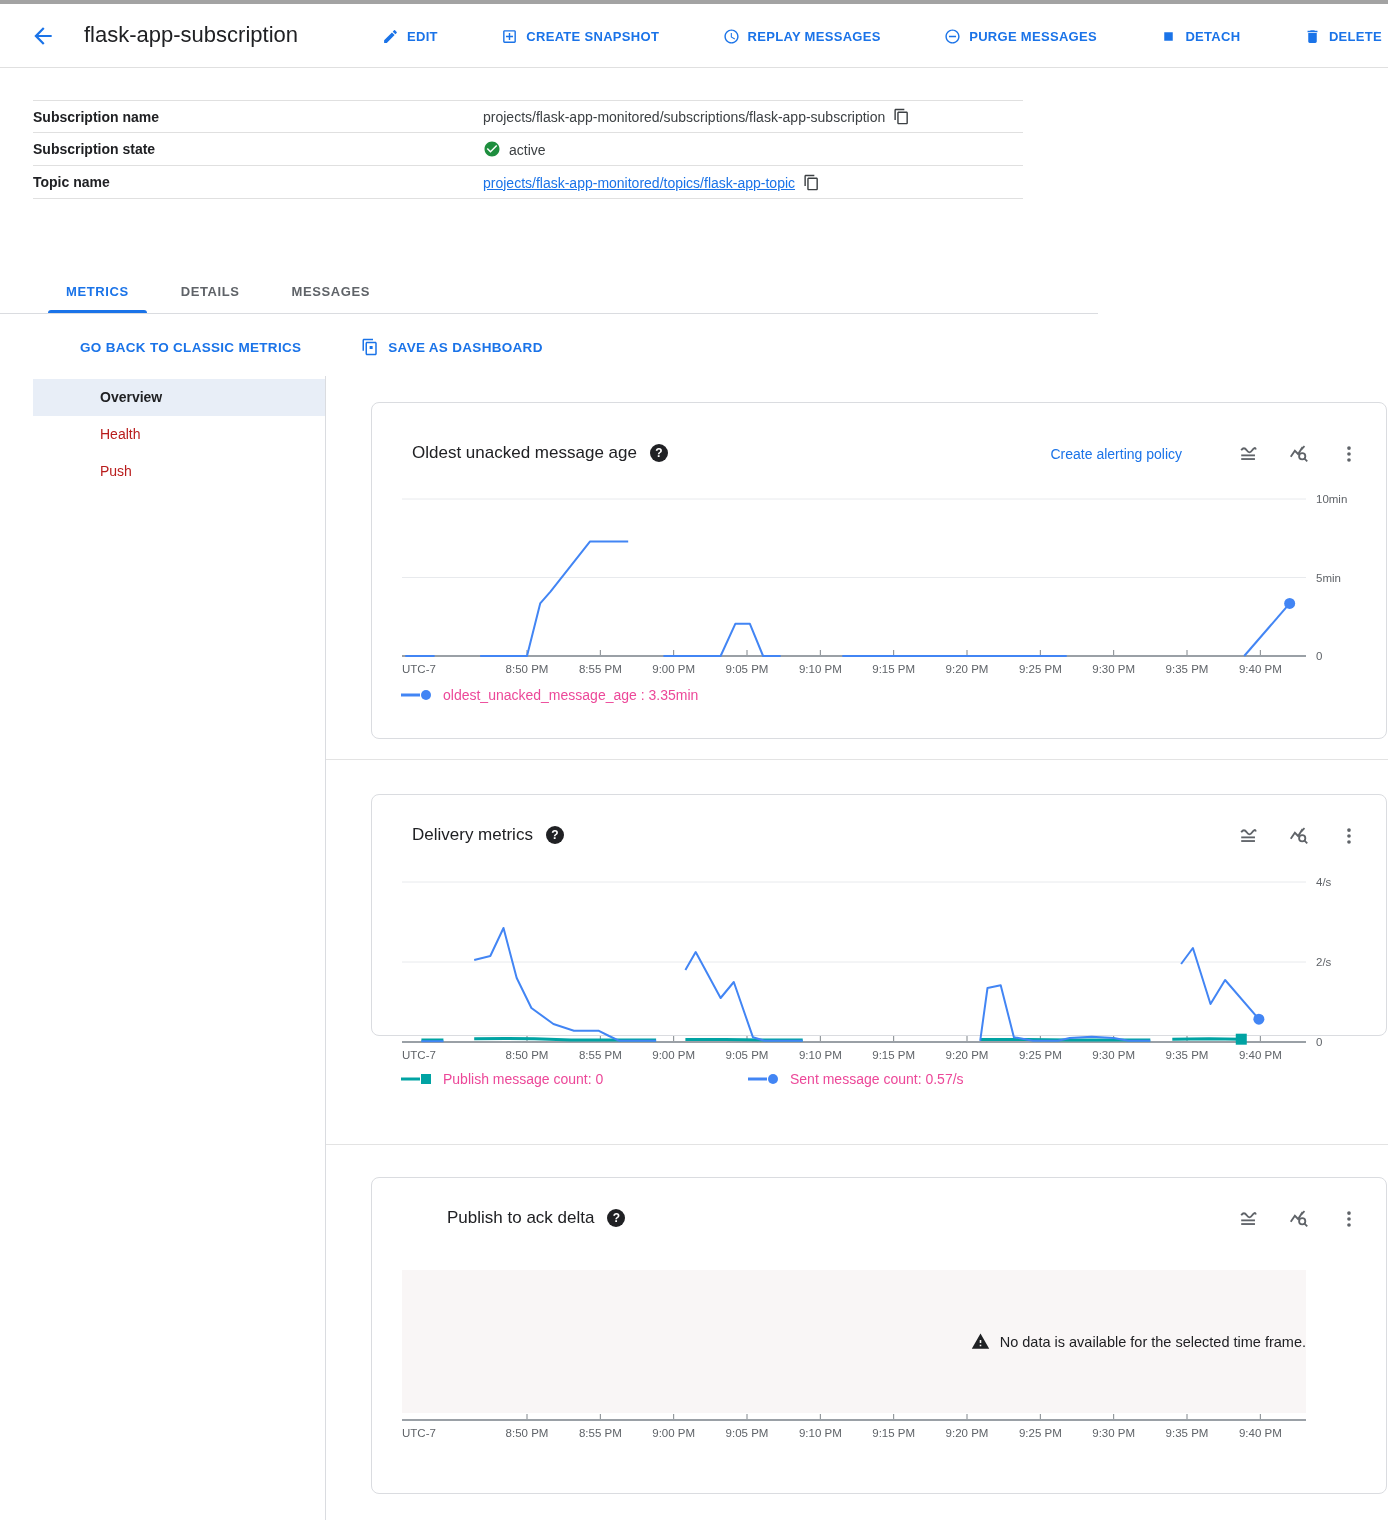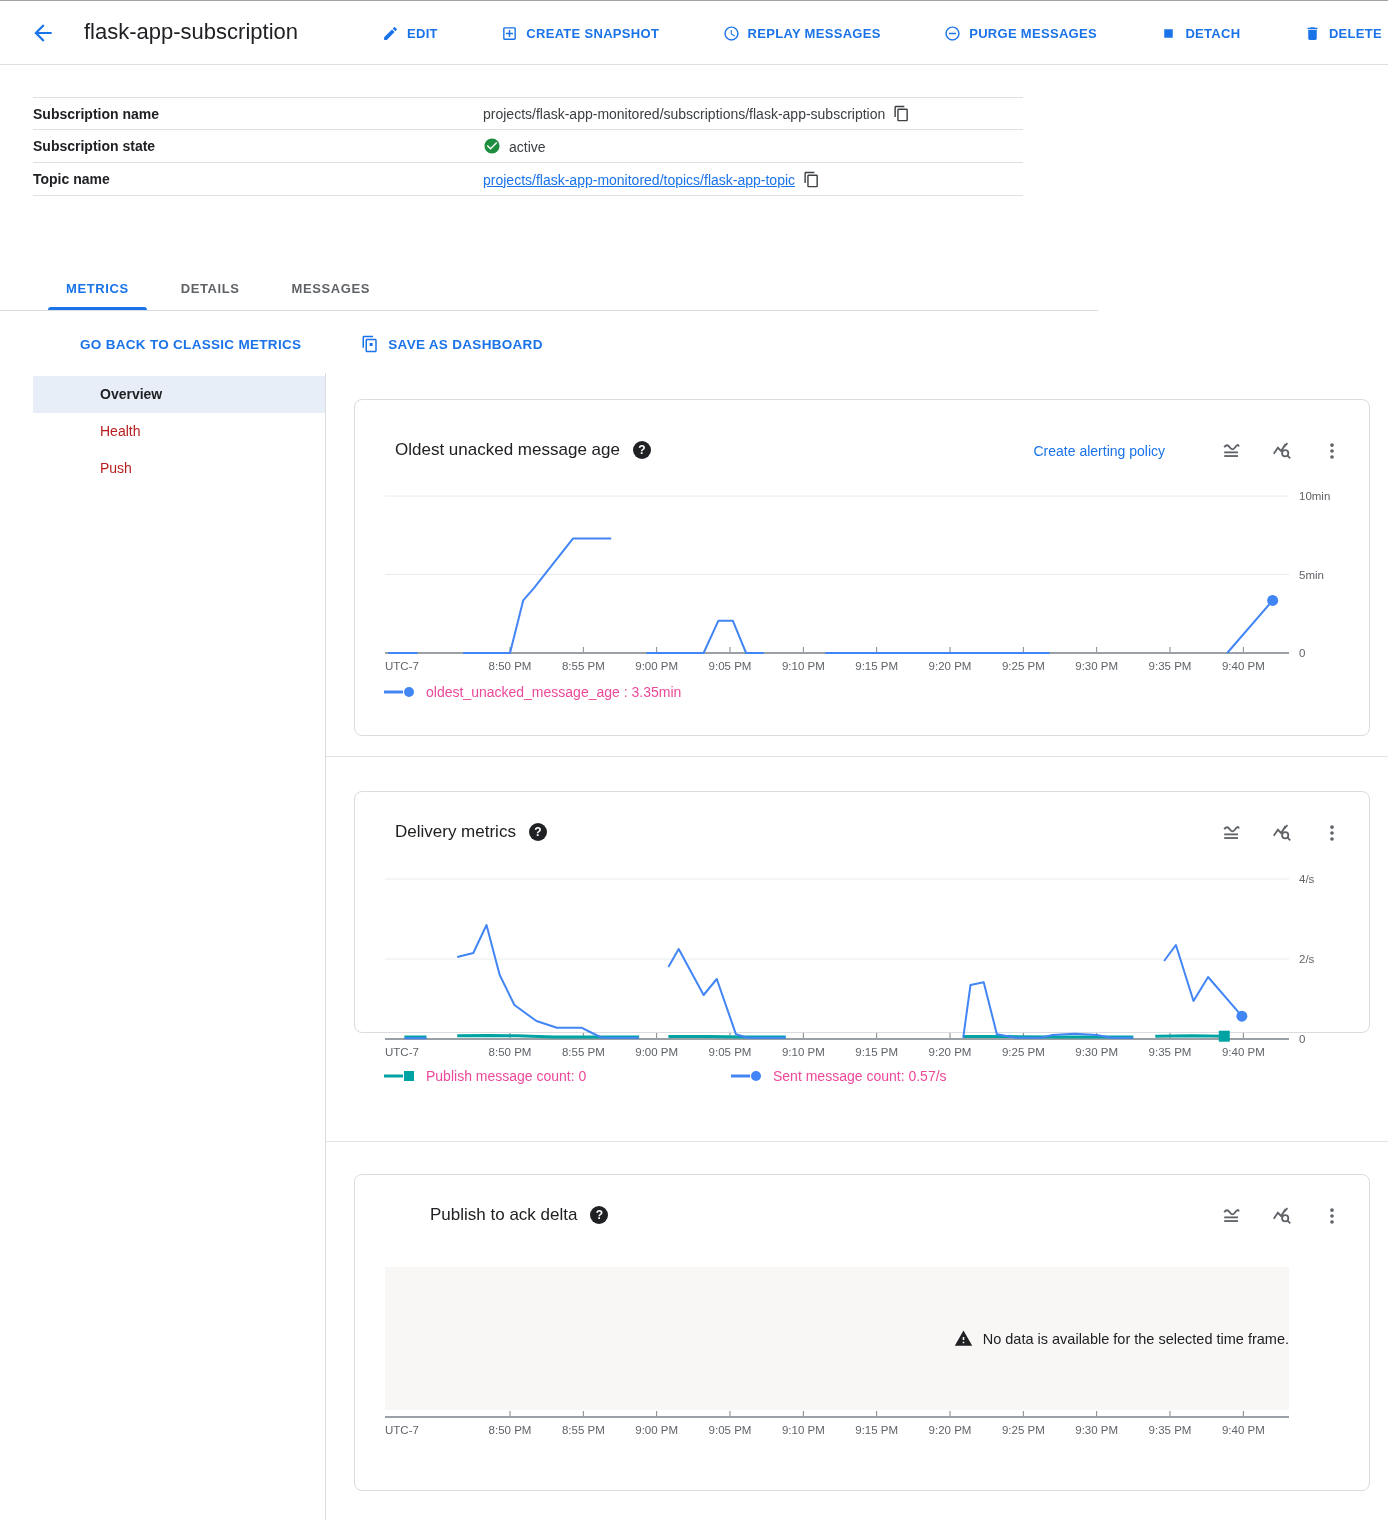--- a/index.html
+++ b/index.html
@@ -1,17 +1,17 @@
 <!DOCTYPE html>
 <html><head>
 <meta charset="utf-8">
 <style>
   * { margin:0; padding:0; box-sizing:border-box; }
   body { font-family:"Liberation Sans", sans-serif; background:#fff; color:#202124; }
-  .page { position:relative; width:1388px; height:1520px; background:#fff; overflow:hidden; border-top:1px solid #a3a3a3; }
+  .page { position:relative; width:1388px; height:1520px; background:#fff; overflow:hidden; border-top:4px solid #a3a3a3; }
 
   
   .header { position:absolute; left:0; top:0; width:1388px; height:64px; background:#fff; border-bottom:1px solid #e0e0e0; }
   .back-btn { position:absolute; left:30px; top:19px; width:26px; height:26px; cursor:pointer; color:#1a73e8; }
   .page-title { position:absolute; left:84px; top:18px; font-size:22px; font-weight:400; color:#202124; }
   .actions { position:absolute; left:382px; right:6px; top:0; height:64px; display:flex; align-items:center; justify-content:space-between; }
   .action-btn { display:flex; align-items:center; gap:8px; color:#1a73e8; font-size:13px; font-weight:bold; letter-spacing:.3px; cursor:pointer; white-space:nowrap; }
   .action-btn svg { width:17px; height:17px; fill:#1a73e8; }
 
   
@@ -36,21 +36,21 @@
   .sublink svg { width:18px; height:18px; fill:#1a73e8; }
 
   
   .sidebar { position:absolute; left:33px; top:375px; width:292px; }
   .side-item { height:37px; line-height:37px; padding-left:67px; font-size:14px; color:#b91c1c; cursor:pointer; }
   .side-item.active { background:#e8eef7; color:#202124; font-weight:bold; }
   .vdivider { position:absolute; left:325px; top:372px; width:1px; height:1148px; background:#dadce0; }
   .hdivider { position:absolute; left:326px; width:1062px; height:1px; background:#e3e3e3; }
 
   
-  .card { position:absolute; left:354px; width:1016px; background:#fff; border:1px solid #dadce0; border-radius:8px; }
+  .card { position:absolute; left:371px; width:1016px; background:#fff; border:1px solid #dadce0; border-radius:8px; }
   .card-title-row { position:absolute; left:40px; display:flex; align-items:center; gap:13px; }
   .card-title { font-size:17px; color:#202124; }
   .help-icon { width:18px; height:18px; border-radius:50%; background:#202124; color:#fff; font-size:12px; font-weight:bold; display:flex; align-items:center; justify-content:center; cursor:pointer; }
   .card-controls { position:absolute; right:26px; display:flex; align-items:center; gap:28px; }
   .alert-link { color:#1a73e8; font-size:14px; cursor:pointer; margin-right:28px; white-space:nowrap; }
   .ctl-icon { width:22px; height:22px; cursor:pointer; color:#5f6368; }
   .ctl-icon svg { width:22px; height:22px; }
   .chart-svg { position:absolute; left:0; top:0; }
   .axlbl { font-family:"Liberation Sans", sans-serif; font-size:11.5px; fill:#5f6368; }
   .mid { text-anchor:middle; }

